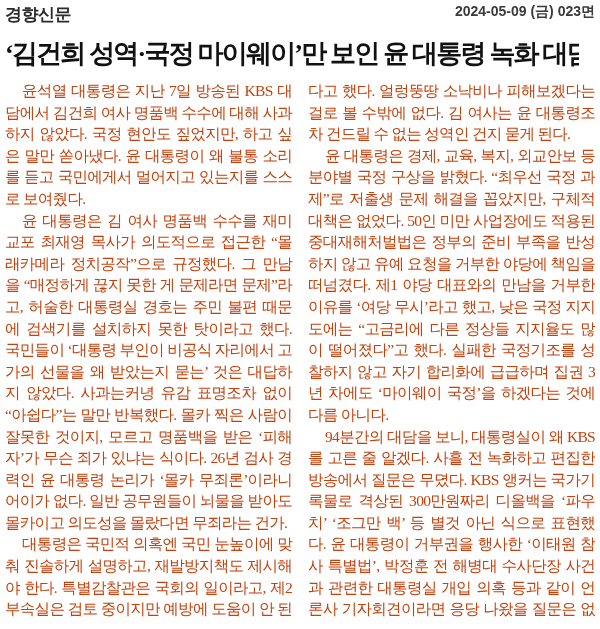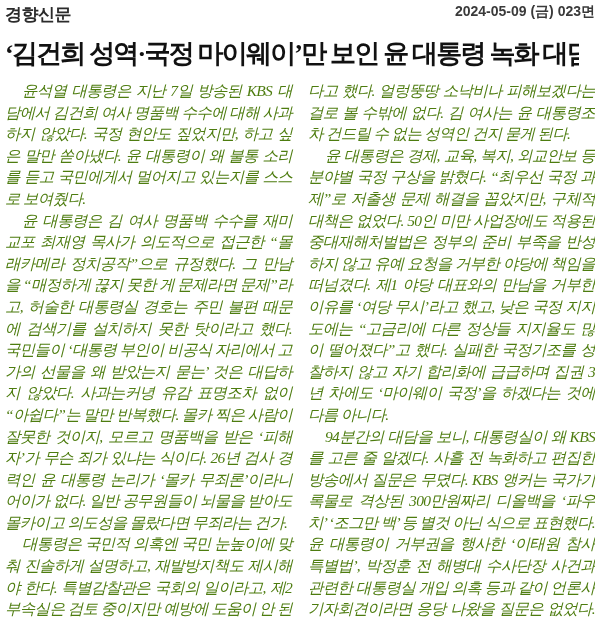--- a/index.html
+++ b/index.html
@@ -50,23 +50,22 @@
   }
   .article-body {
     height: 541px;
     column-count: 2;
     column-gap: 16px;
     column-fill: auto;
     overflow: hidden;
     font-size: 15.5px;
     line-height: 21.6px;
     letter-spacing: -0.7px;
-    color: #4d7c0f;
+    color: #c2410c;
     text-align: justify;
-    font-style: italic;
   }
   .article-body p {
     margin: 0;
     text-indent: 1.1em;
     word-break: break-all;
   }
 </style>
 </head>
 <body>
 

